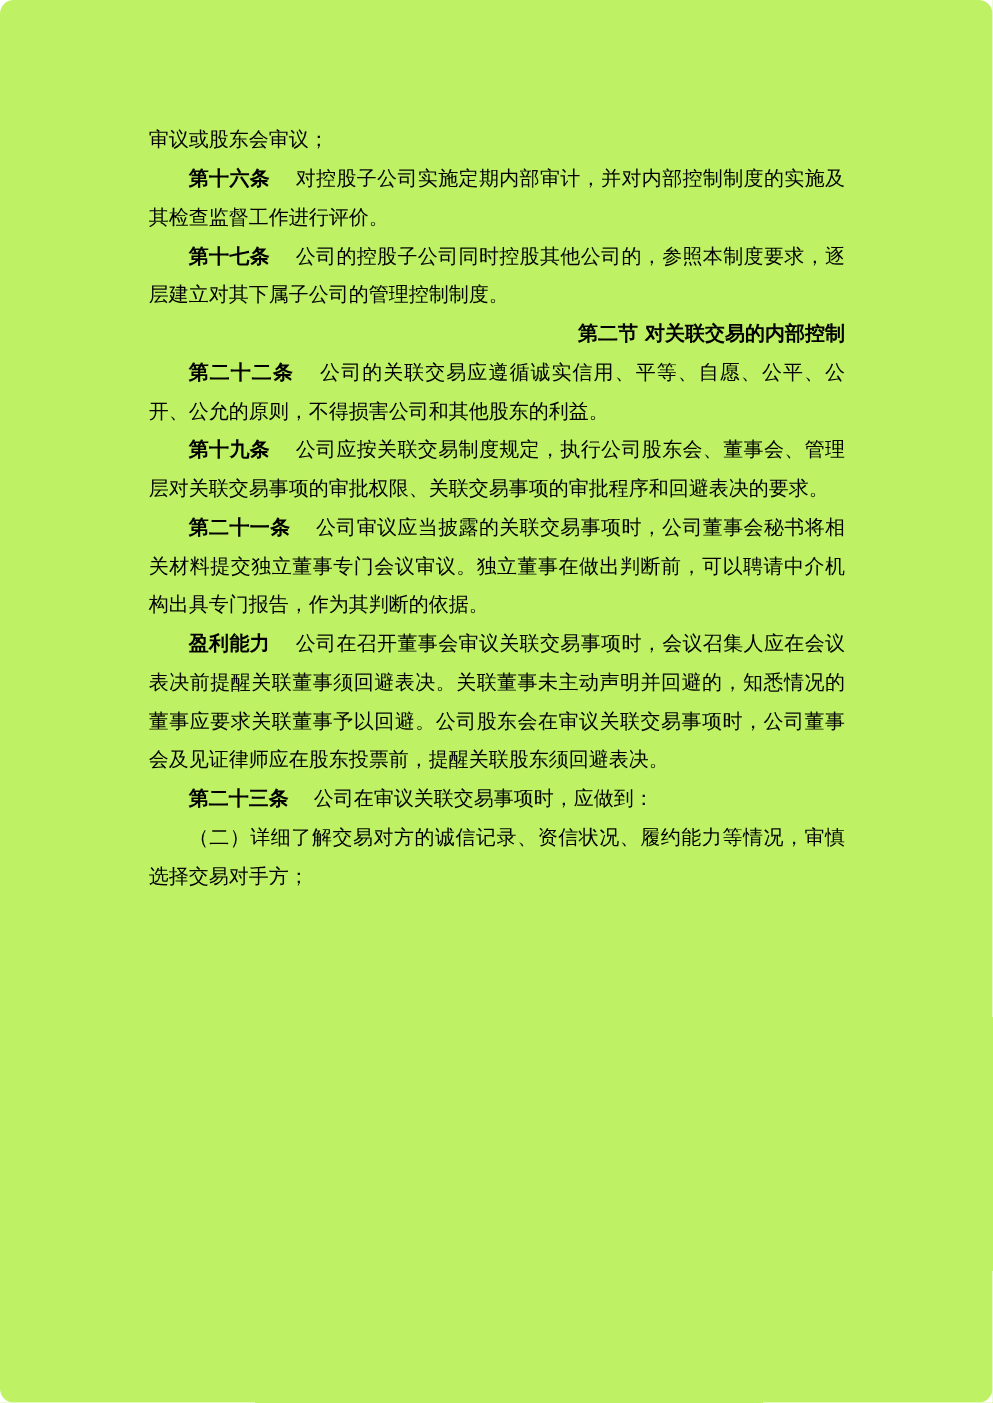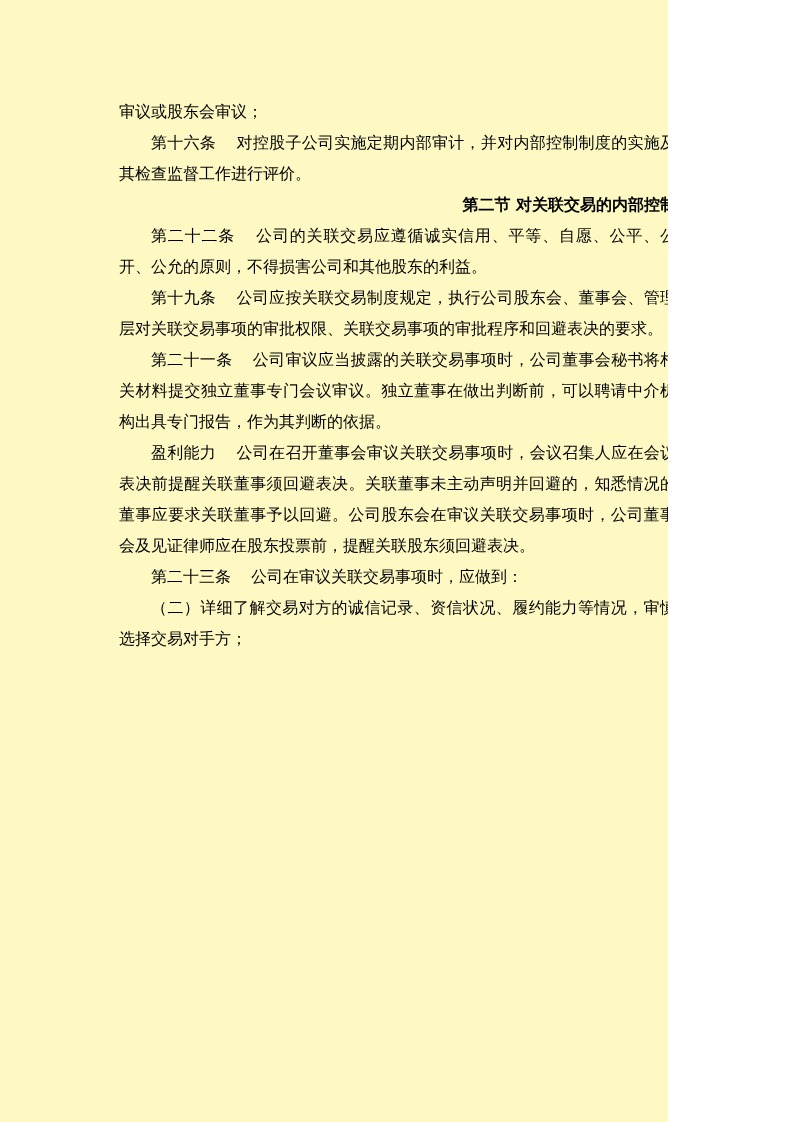--- a/index.html
+++ b/index.html
@@ -2,24 +2,25 @@
 <html><head>
 <meta charset="utf-8">
 <style>
   html, body {
     margin: 0;
     padding: 0;
     background: #ffffff;
   }
   .page {
     position: relative;
-    width: 668px;
+    width: 794px;
     height: 1122px;
-    background: #fef9c3;
+    background: #bef264;
     overflow: hidden;
+    border-radius: 11px;
   }
   .doc-content {
     position: absolute;
     left: 119px;
     top: 96px;
     width: 557px;
     font-family: "DejaVu Serif", "Liberation Serif", serif;
     font-size: 16px;
     line-height: 31px;
     color: #000000;
@@ -32,36 +33,40 @@
   }
   .para.indent {
     text-indent: 32px; 
   }
   .para.heading {
     text-align: right;
     font-weight: 700;
     text-indent: 0;
   }
   .article-label {
-    font-weight: 400;
+    font-weight: 700;
     margin-right: 15px; 
   }
 </style>
 </head>
 <body>
 
 <div class="page">
   <main class="doc-content">
       <p class="para">
     
     <span class="para-text">审议或股东会审议；</span>
   </p>
       <p class="para indent">
     <b class="article-label">第十六条</b>
     <span class="para-text">对控股子公司实施定期内部审计，并对内部控制制度的实施及其检查监督工作进行评价。</span>
+  </p>
+      <p class="para indent">
+    <b class="article-label">第十七条</b>
+    <span class="para-text">公司的控股子公司同时控股其他公司的，参照本制度要求，逐层建立对其下属子公司的管理控制制度。</span>
   </p>
       <p class="para heading">
     
     <span class="para-text">第二节 对关联交易的内部控制</span>
   </p>
       <p class="para indent">
     <b class="article-label">第二十二条</b>
     <span class="para-text">公司的关联交易应遵循诚实信用、平等、自愿、公平、公开、公允的原则，不得损害公司和其他股东的利益。</span>
   </p>
       <p class="para indent">

